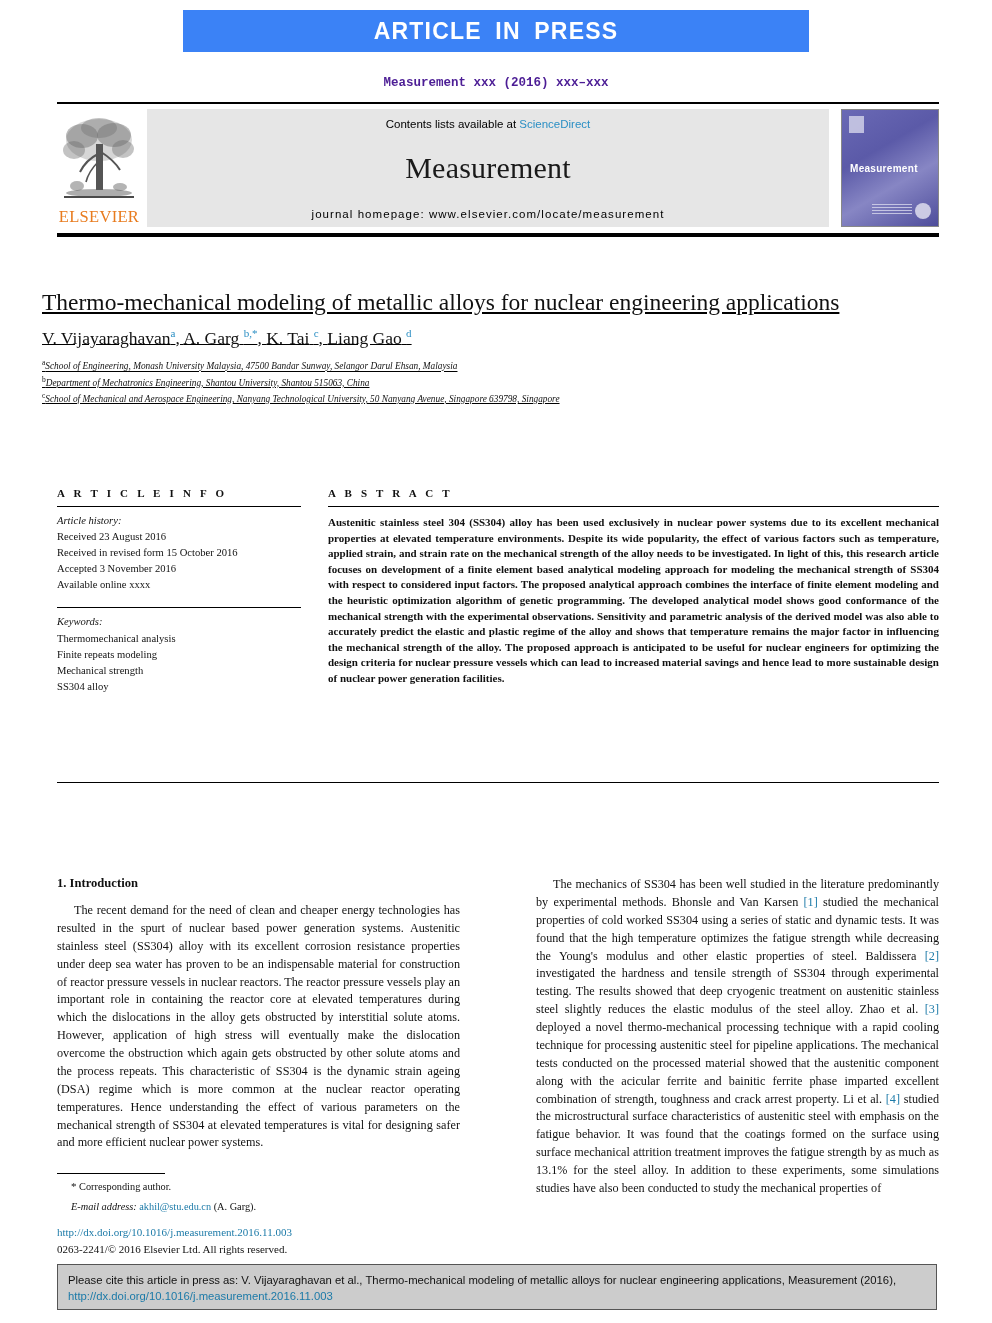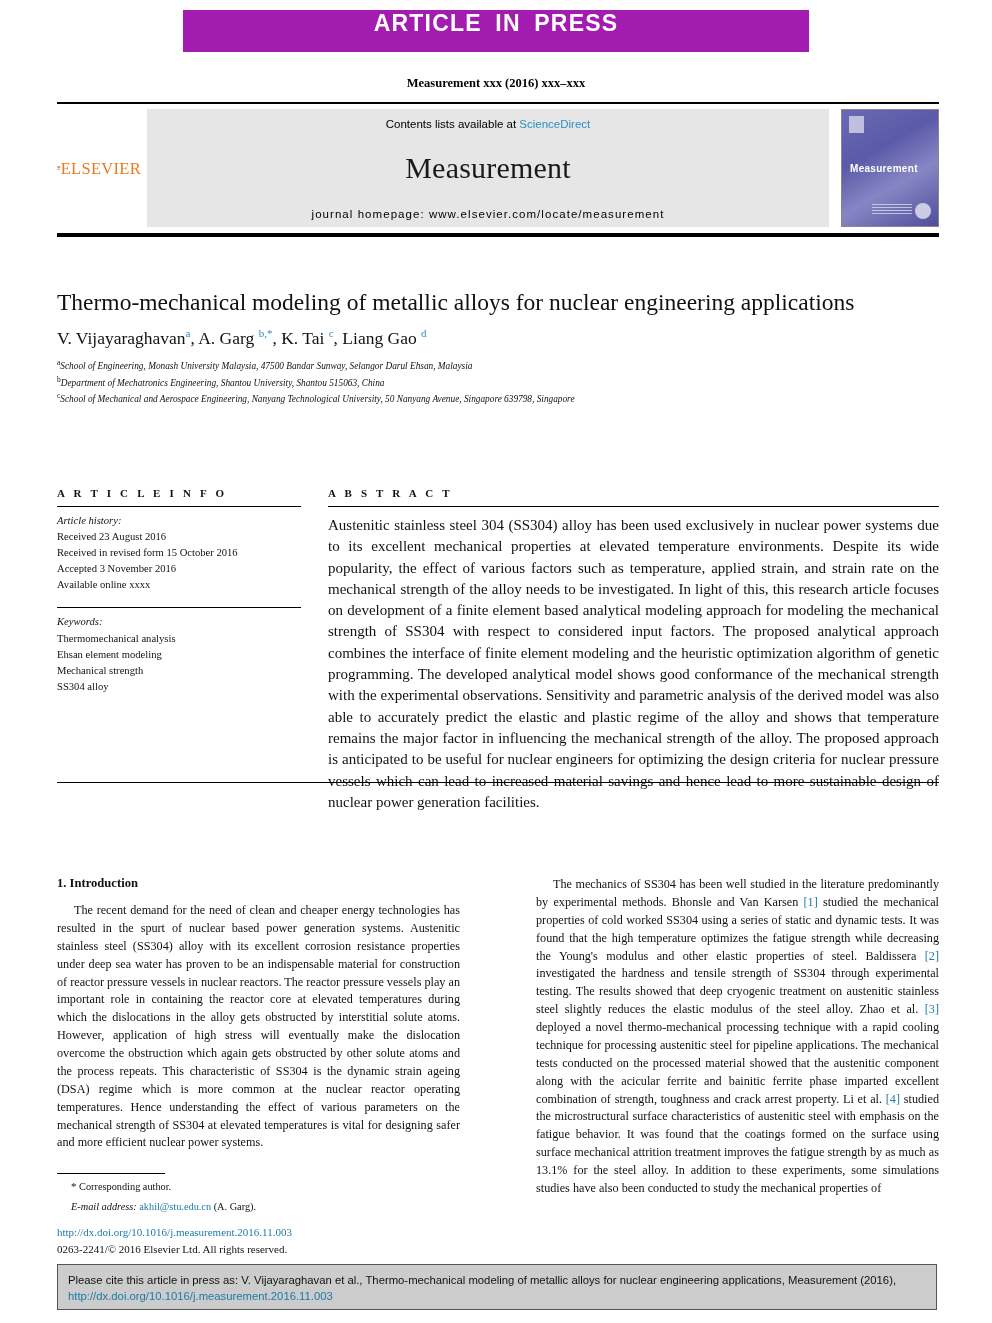--- a/index.html
+++ b/index.html
@@ -16,44 +16,45 @@
     overflow: hidden;
   }
 
   
   .aip-banner {
     position: absolute;
     left: 183px;
     top: 10px;
     width: 626px;
     height: 42px;
-    background: #a21caf;
-    display: flex;
+    background: #3b82f6;
+    display: flex;
+    align-items: center;
     justify-content: center;
   }
   .aip-banner .aip-text {
     font-family: "Liberation Sans", sans-serif;
     font-weight: bold;
     font-size: 23px;
     letter-spacing: 1.2px;
     color: #ffffff;
     word-spacing: 6px;
   }
 
   
   .running-head {
     position: absolute;
     left: 0;
     top: 76px;
     width: 992px;
     text-align: center;
-    font-family: Liberation Serif, serif;
+    font-family: Liberation Mono, monospace;
     font-size: 12.5px;
     font-weight: bold;
-    color: #000000;
+    color: #4c1d95;
   }
 
   
   .masthead {
     position: absolute;
     left: 57px;
     top: 102px;
     width: 882px;
   }
   .masthead-rule-top {
@@ -63,21 +64,21 @@
   .masthead-row {
     display: flex;
     align-items: stretch;
     margin-top: 5px;
     height: 118px;
   }
   .elsevier-logo {
     width: 84px;
     flex: 0 0 84px;
     display: flex;
-    flex-direction: row;
+    flex-direction: column;
     align-items: center;
     justify-content: flex-end;
     padding-right: 6px;
   }
   .tree-svg { display:block; }
   .elsevier-word {
     font-family: "Liberation Serif", serif;
     font-size: 16.5px;
     letter-spacing: 0.3px;
     color: #e87b1e;
@@ -156,23 +157,24 @@
   }
   .masthead-rule-bottom {
     border-top: 4px solid #000;
     width: 882px;
     margin-top: 6px;
   }
 
   
   .title-block {
     position: absolute;
-    left: 57px;
+    left: 42px;
     top: 288px;
     width: 882px;
+    text-decoration: underline;
   }
   .paper-title {
     font-family: "Liberation Serif", serif;
     font-size: 23.5px;
     line-height: 1.22;
     color: #111;
     margin: 0;
     font-weight: normal;
   }
   .authors {
@@ -217,25 +219,26 @@
     font-size: 10.6px;
     line-height: 1.52;
     margin-top: 6px;
     color: #111;
   }
   .info-body .lbl { font-style: italic; }
   .info-rule2 { border-top: 1.4px solid #000; margin-top: 14px; }
 
   .abstract-body {
     font-family: "Liberation Serif", serif;
-    font-size: 15px;
+    font-size: 11px;
     line-height: 1.42;
     text-align: justify;
     margin-top: 8px;
     color: #111;
+    font-weight: bold;
   }
   .copyright-line {
     text-align: right;
     font-family: "Liberation Serif", serif;
     font-size: 12.1px;
     margin-top: 3px;
     color: #111;
   }
 
   .mid-rule {
@@ -410,21 +413,21 @@
       <div class="lbl">Article history:</div>
       <div>Received 23 August 2016</div>
       <div>Received in revised form 15 October 2016</div>
       <div>Accepted 3 November 2016</div>
       <div>Available online xxxx</div>
     </div>
     <div class="info-rule2"></div>
     <div class="info-body">
       <div class="lbl">Keywords:</div>
       <div>Thermomechanical analysis</div>
-      <div>Ehsan element modeling</div>
+      <div>Finite repeats modeling</div>
       <div>Mechanical strength</div>
       <div>SS304 alloy</div>
     </div>
   </div>
 
   <div class="col-gap"></div>
 
   <div class="col-abstract">
     <div class="sec-head">A B S T R A C T</div>
     <div class="thin-rule"></div>

